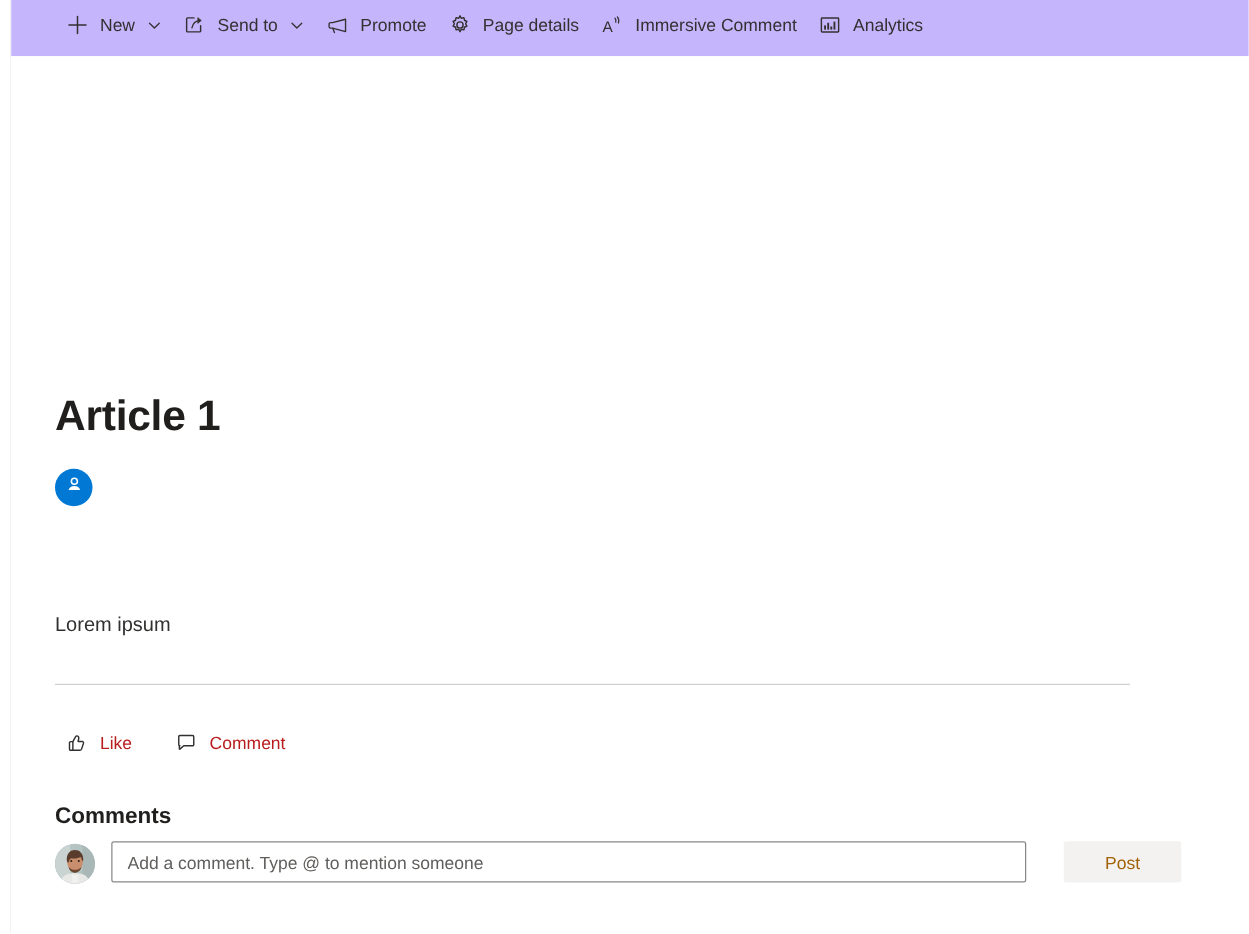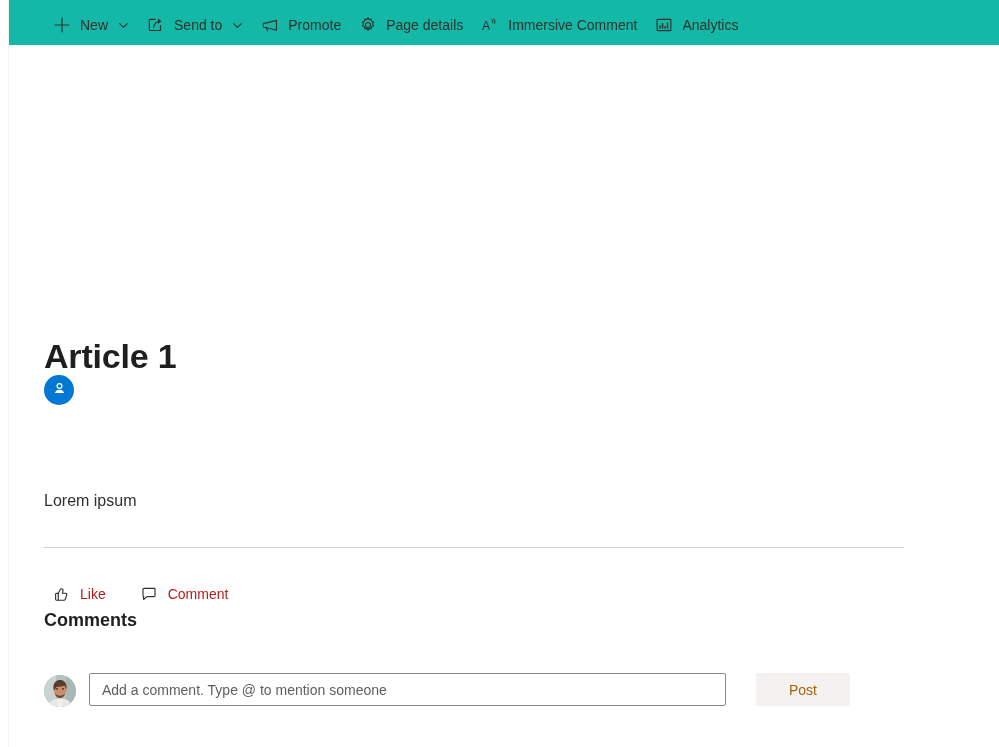--- a/index.html
+++ b/index.html
@@ -27,23 +27,23 @@
     background: #f3f2f1;
   }
 
   
   .command-bar {
     position: absolute;
     left: 9px;
     top: 0;
     right: 0;
     height: 45px;
-    background: #14b8a6;
-    display: flex;
-    align-items: flex-end;
+    background: #c4b5fd;
+    display: flex;
+    align-items: flex-start;
     padding-left: 35px;
   }
   .cmd-item {
     display: flex;
     align-items: center;
     height: 40px;
     padding: 0 9px;
     cursor: pointer;
     color: #323130;
     font-size: 14px;
@@ -79,21 +79,21 @@
     left: 9px;
     top: 45px;
     width: 990px;
     bottom: 0;
     background: #ffffff;
   }
 
   .page-title {
     position: absolute;
     left: 35px;
-    top: 268px;
+    top: 245px;
     font-size: 34px;
     font-weight: bold;
     letter-spacing: -0.2px;
     color: #201f1e;
     line-height: 40px;
     text-align: right;
   }
 
   .author-row {
     position: absolute;
@@ -160,21 +160,21 @@
     display: inline-flex;
     align-items: center;
     justify-content: center;
     margin-right: 10px;
     flex: 0 0 auto;
   }
 
   .comments-heading {
     position: absolute;
     left: 35px;
-    top: 548px;
+    top: 580px;
     font-size: 18px;
     font-weight: bold;
     color: #201f1e;
     line-height: 24px;
   }
 
   
   .comment-composer {
     position: absolute;
     left: 35px;
@@ -189,21 +189,21 @@
     overflow: hidden;
     flex: 0 0 auto;
     margin-top: 2px;
     position: relative;
     background: #b9c6c6;
     cursor: pointer;
   }
   .commenter-avatar svg { display: block; }
 
   .comment-input {
-    width: 637px;
+    width: 732px;
     height: 33px;
     margin-left: 13px;
     border: 1px solid #8a8886;
     border-radius: 2px;
     padding: 0 12px;
     font-size: 14px;
     font-family: "Liberation Sans", sans-serif;
     color: #323130;
     background: #ffffff;
     outline: none;

